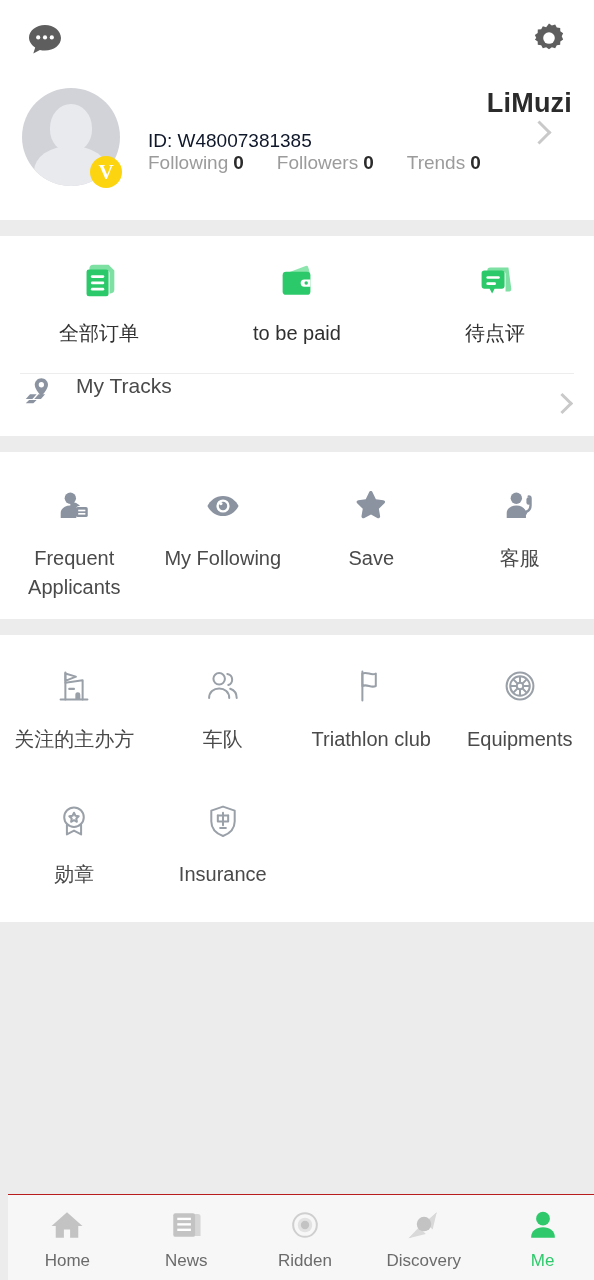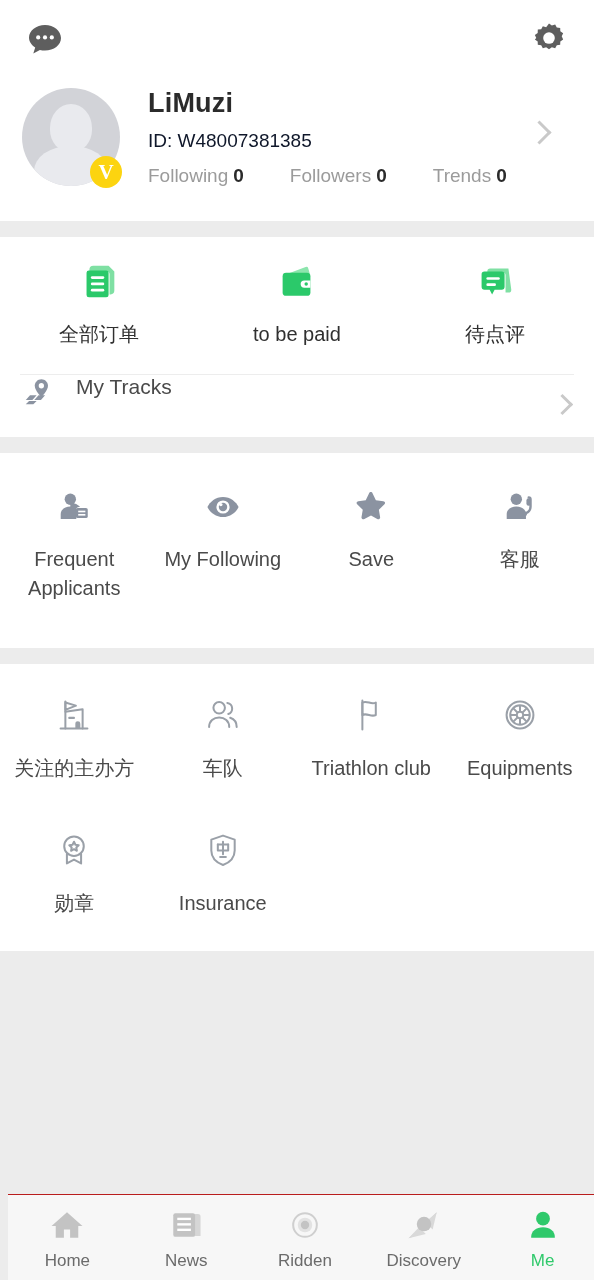--- a/index.html
+++ b/index.html
@@ -38,23 +38,23 @@
     background:#e9eaee; left:12px; top:58px;
   }
   .badge-v {
     position:absolute; right:-2px; bottom:-2px;
     width:32px; height:32px; border-radius:50%;
     background:#fcd410; color:#fff;
     font-size:21px; font-weight:bold; line-height:32px; text-align:center;
     font-family:"Liberation Serif",serif;
   }
   .profile-info { margin-left:28px; padding-top:10px; flex:1; }
-  .uname { font-size:27px; font-weight:bold; color:#2b2b2b; letter-spacing:.2px; }
+  .uname { font-size:27px; font-weight:bold; color:#2b2b2b; letter-spacing:.2px;text-align:right; }
   .uid { font-size:19px; color:#0f172a; margin-top:11px; }
-  .stats { margin-top:13px; display:flex; gap:46px;align-items:flex-end; }
+  .stats { display:flex; gap:33px;align-items:flex-end; }
   .stat { font-size:19px; color:#9b9b9b; white-space:nowrap; }
   .stat b { color:#2b2b2b; font-size:19px; margin-left:5px; }
   .chev-right {
     position:absolute; right:24px; top:46px;
     width:17px; height:17px;
     border-right:3px solid #c9c9c9; border-top:3px solid #c9c9c9;
     transform:rotate(45deg);
   }
 
   .gap { height:16px; background:#ececec; }
@@ -82,21 +82,21 @@
     height:62px; display:flex; align-items:flex-start; padding:0 22px; position:relative;
   }
   .track-row .tlabel { font-size:21px; color:#4a4a4a; margin-left:20px; }
   .track-row .chev {
     position:absolute; right:24px; top:22px;
     width:15px; height:15px;
     border-right:3px solid #c9c9c9; border-top:3px solid #c9c9c9;
     transform:rotate(45deg);
   }
 
-  .greyset .cell { padding-top:28px; padding-bottom:46px; }
+  .greyset .cell { padding-top:28px; padding-bottom:18px; }
   .greyset .lbl { white-space:normal; }
   .greyset .cell:first-child .lbl { white-space:normal; width:100%; }
 
   .tools .cell { padding-top:26px; padding-bottom:18px; }
   .tools-row2 .cell { padding-top:24px; padding-bottom:34px; }
 
   .filler { background:#ececec; height:260px; }
 
   
   .tabbar {

